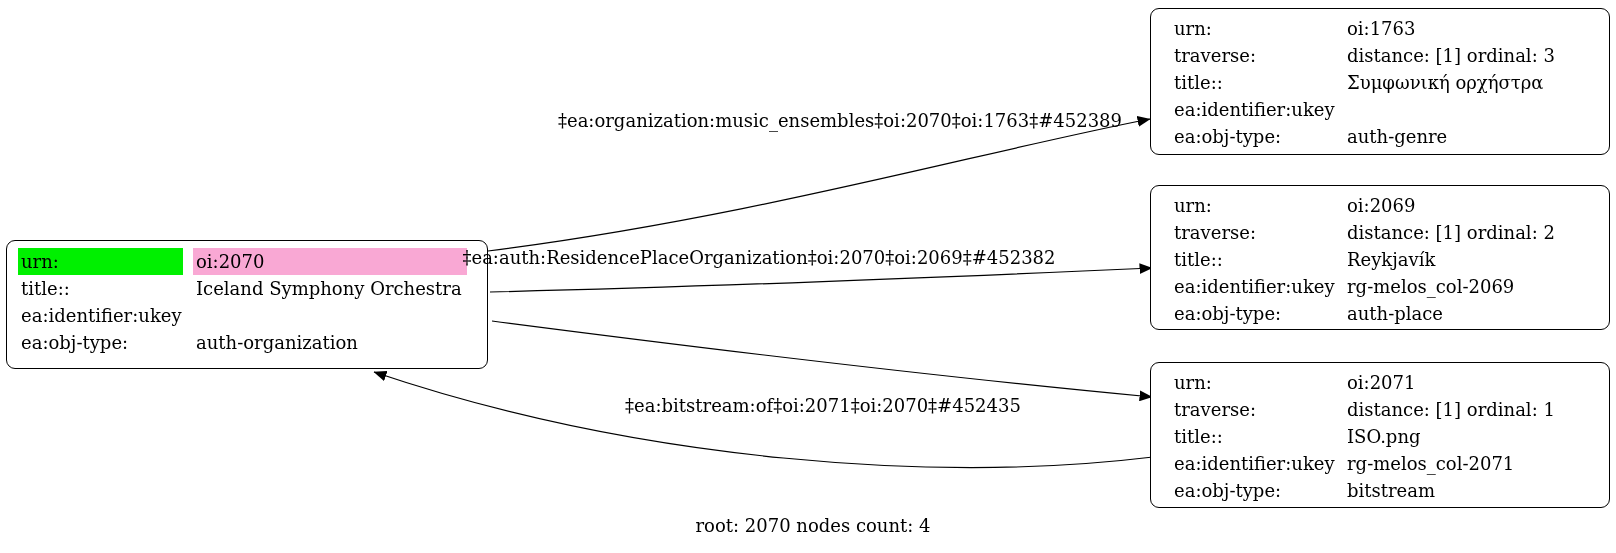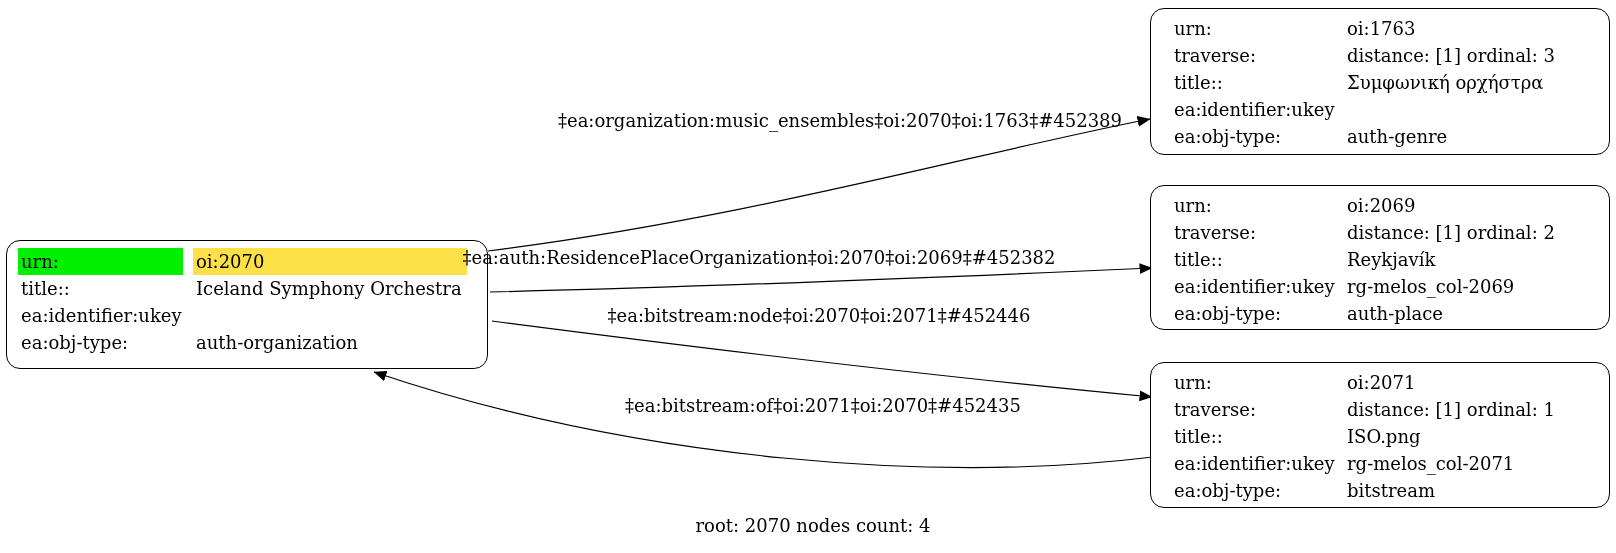--- a/index.html
+++ b/index.html
@@ -4,21 +4,21 @@
 <style>
   html,body { margin:0; padding:0; background:#ffffff; }
   #canvas {
     position:relative; width:1616px; height:553px; background:#ffffff;
     font-family:"DejaVu Serif","Liberation Serif",serif;
     font-size:18px; color:#000;
   }
   svg.edges { position:absolute; left:0; top:0; }
   .gnode {
     position:absolute; box-sizing:border-box;
-    background:#fff; border:1.4px solid #000; border-radius:14px;
+    background:#fff; border:1.4px solid #000; border-radius:9px;
     overflow:hidden;
   }
   .gnode .row {
     display:grid; line-height:27px; white-space:nowrap; align-items:baseline;
   }
   .root-node { left:6px; top:240px; width:482px; height:129px; padding:7px 20px 0 11px; }
   .root-node .row { grid-template-columns:165px 1fr; column-gap:10px; }
   .right-node { left:1150px; width:460px; height:147px; padding:6px 24px 0 20px; }
   .right-node .row { grid-template-columns:153px 1fr; column-gap:20px; }
   .vsplit { display:grid; grid-template-columns:147px 1fr; }
@@ -46,21 +46,21 @@
     </defs>
     <path d="M488,251 C750,218 980,152 1150,119" fill="none" stroke="#000" stroke-width="1.2" marker-end="url(#arr)"></path>
     <path d="M490,292 C700,287 950,277 1152,268" fill="none" stroke="#000" stroke-width="1.2" marker-end="url(#arr)"></path>
     <path d="M492,321 C700,348 950,378 1152,397" fill="none" stroke="#000" stroke-width="1.2" marker-end="url(#arr)"></path>
     <path d="M1153,457 C940,483 640,462 374,372" fill="none" stroke="#000" stroke-width="1.2" marker-end="url(#arr)"></path>
   </svg>
 
   <div class="gnode root-node">
     <div class="row">
       <span class="k hl" style="background: rgb(0, 240, 0);">urn:</span>
-      <span class="v hl" style="background: #fde047;">oi:2070</span>
+      <span class="v hl" style="background: #f9a8d4;">oi:2070</span>
     </div>
     <div class="row">
       <span class="k">title::</span>
       <span class="v">Iceland Symphony Orchestra</span>
     </div>
     <div class="row">
       <span class="k">ea:identifier:ukey</span>
     </div>
     <div class="row">
       <span class="k">ea:obj-type:</span>
@@ -140,18 +140,17 @@
       <span class="v">rg-melos_col-2071</span>
     </div>
     <div class="row">
       <span class="k">ea:obj-type:</span>
       <span class="v">bitstream</span>
     </div>
   </div>
 
   <div class="edge-label" style="left:840px; top:111px;">‡ea:organization:music_ensembles‡oi:2070‡oi:1763‡#452389</div>
   <div class="edge-label" style="left:759px; top:248px;">‡ea:auth:ResidencePlaceOrganization‡oi:2070‡oi:2069‡#452382</div>
-  <div class="edge-label" style="left:819px; top:306px;">‡ea:bitstream:node‡oi:2070‡oi:2071‡#452446</div>
   <div class="edge-label" style="left:823px; top:396px;text-align:center;">‡ea:bitstream:of‡oi:2071‡oi:2070‡#452435</div>
 
   <div class="footer-label" style="left:805px; top:516px;">root: 2070 nodes count: 4</div>
 
 </div>
 
 </body></html>

